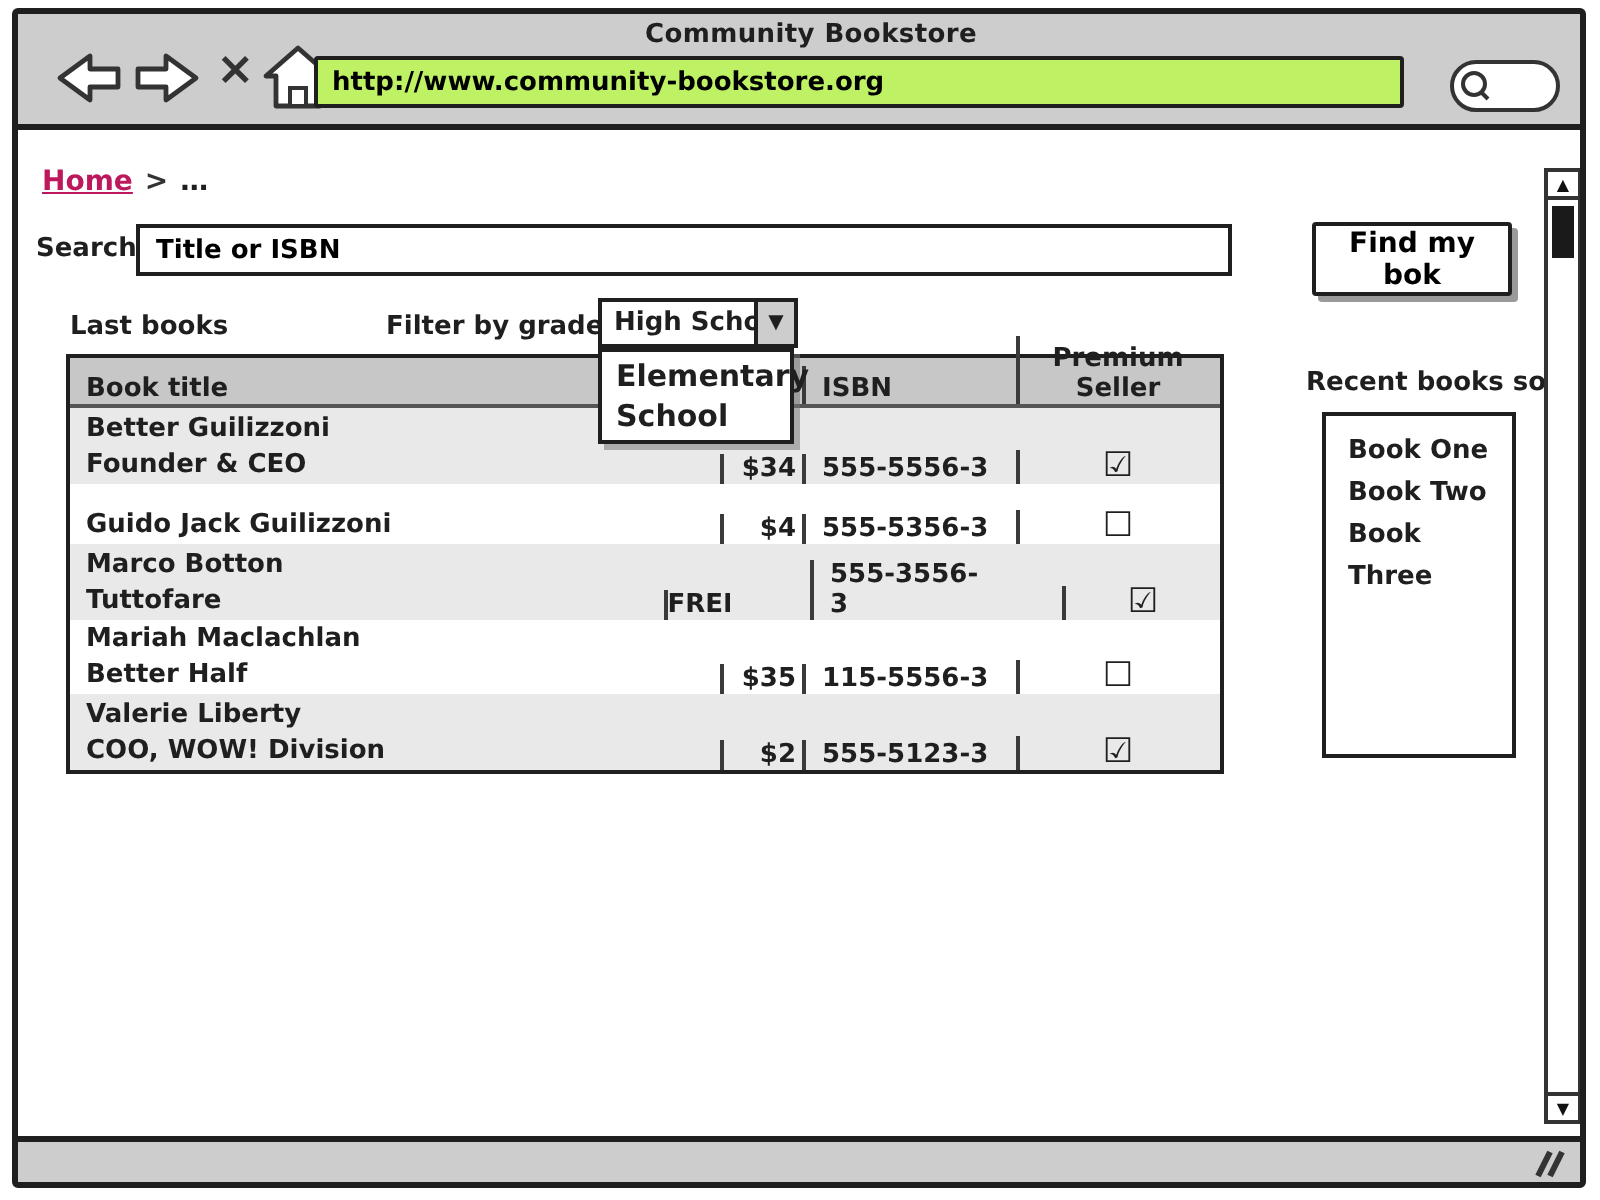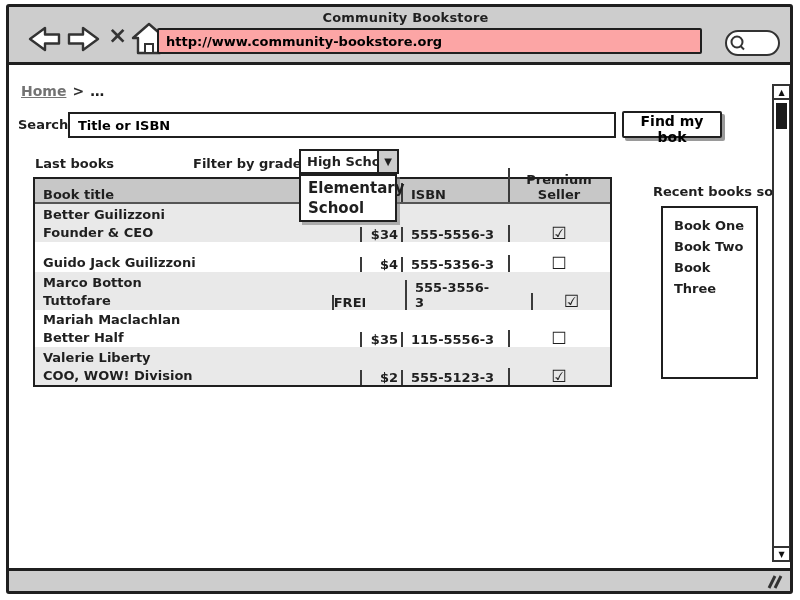--- a/index.html
+++ b/index.html
@@ -8,34 +8,34 @@
   .window { position:relative; left:6px; top:4px; width:787px; height:590px;
     border:3px solid #1f1f1f; border-radius:3px; background:#fff; overflow:hidden; }
 
   
   .chrome { position:absolute; top:0; left:0; right:0; height:58px;
     background:#cdcdcd; border-bottom:3px solid #1f1f1f; }
   .window-title { text-align:center; font-size:13px; padding-top:3px; letter-spacing:.2px;margin-left:12px; }
   .nav-icon { position:absolute; cursor:pointer; }
   .stop-x { position:absolute; left:99px; top:17px; font-size:23px; color:#333; cursor:pointer; line-height:1; }
   .url-field { position:absolute; left:148px; top:21px; width:545px; height:26px;
-    border:2px solid #1f1f1f; border-radius:2px; background:#fca5a5;
+    border:2px solid #1f1f1f; border-radius:2px; background:#bef264;
     font-family:"DejaVu Sans", sans-serif; font-weight:bold; font-size:13px; padding:0 7px; }
   .search-pill { position:absolute; left:716px; top:23px; width:55px; height:26px;
     background:#fff; border:2px solid #333; border-radius:14px; cursor:pointer; }
 
   
   .breadcrumb { position:absolute; left:12px; top:76px; font-size:14px; }
-  .breadcrumb a { color:#737373; text-decoration:underline; cursor:pointer; }
+  .breadcrumb a { color:#be185d; text-decoration:underline; cursor:pointer; }
   .crumb-sep { color:#333; margin:0 6px; }
   .search-label { position:absolute; left:9px; top:110px; font-size:13px; }
   .search-input { position:absolute; left:59px; top:105px; width:548px; height:26px;
     border:2px solid #1f1f1f; background:#fff; font-family:"DejaVu Sans", sans-serif;
     font-weight:bold; font-size:13px; padding:0 8px; }
-  .find-btn { position:absolute; left:613px; top:104px; width:100px; height:27px;
+  .find-btn { position:absolute; left:647px; top:104px; width:100px; height:37px;
     background:#fff; border:2px solid #1f1f1f; border-radius:2px;
     box-shadow:3px 3px 0 #9a9a9a; font-family:"DejaVu Sans", sans-serif;
     font-weight:bold; font-size:14px; cursor:pointer; }
 
   .lastbooks-label { position:absolute; left:26px; top:149px; font-size:13px; }
   .filter-label { position:absolute; left:184px; top:149px; font-size:13px; }
 
   .dropdown { position:absolute; left:290px; top:142px; width:100px; height:25px;
     background:#fff; border:2px solid #1f1f1f; cursor:pointer; z-index:12; }
   .dropdown-value { position:absolute; left:6px; top:3px; font-size:13px; }

